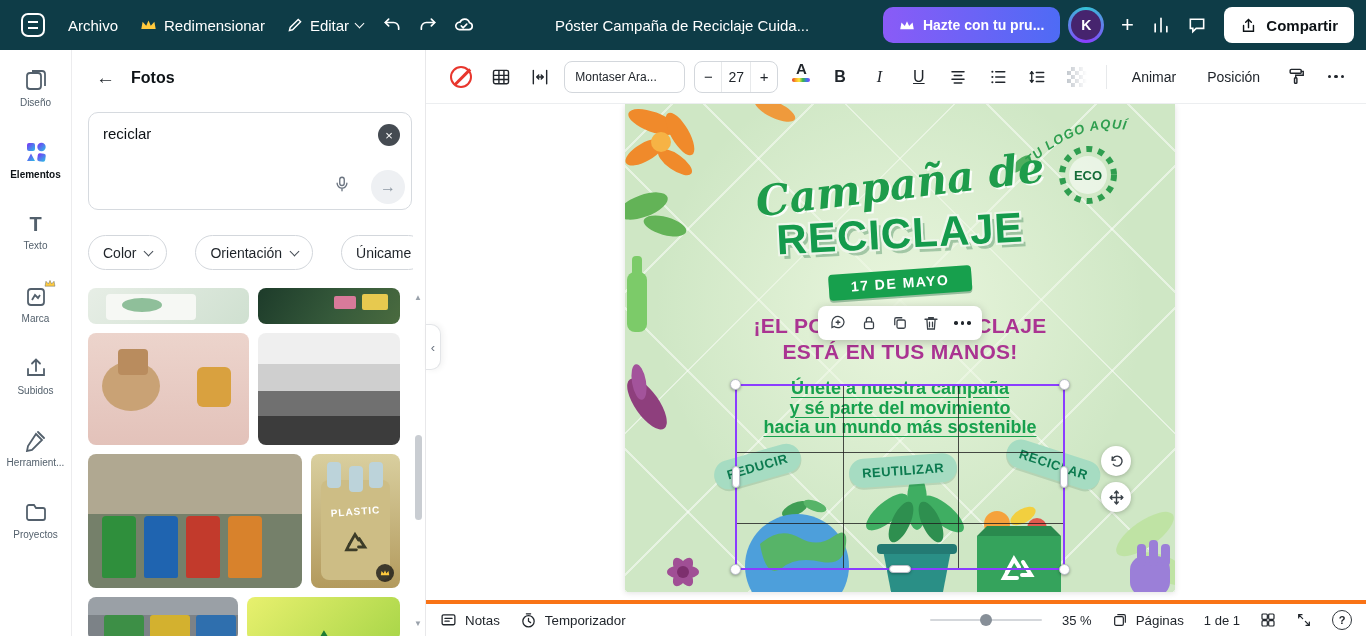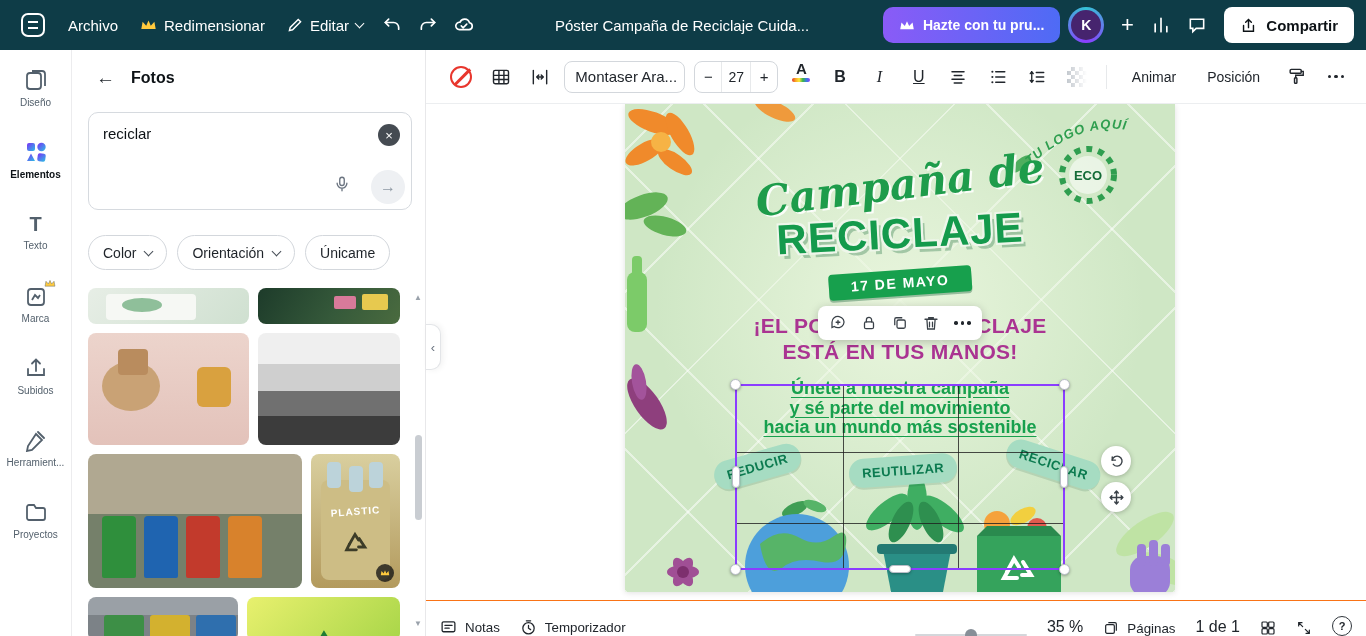--- a/index.html
+++ b/index.html
@@ -30,21 +30,21 @@
   
   .panel{position:absolute;top:50px;left:72px;width:354px;bottom:0;background:#fff;border-right:1px solid #e8e8ea;overflow:hidden;z-index:40}
   .panel-header{position:absolute;top:18px;left:24px;display:flex;align-items:center;gap:16px}
   .back-btn{font-size:19px;color:#23282e;line-height:1}
   .panel-title{font-size:16px;font-weight:700;color:#0d1216}
   .searchbox{position:absolute;top:62px;left:16px;width:324px;height:98px;border:1.5px solid #d6dadf;border-radius:10px}
   .search-input{position:absolute;top:12px;left:14px;width:250px;border:none;outline:none;font-size:15px;color:#0d1216;font-family:inherit;background:transparent}
   .clear-btn{position:absolute;top:11px;right:11px;width:22px;height:22px;border-radius:50%;background:#454b52;color:#fff;font-size:13px;display:grid;place-items:center;line-height:1}
   .mic-btn{position:absolute;bottom:14px;right:58px;width:22px;height:22px;display:grid;place-items:center}
   .send-btn{position:absolute;bottom:5px;right:6px;width:34px;height:34px;border-radius:50%;background:#eef0f3;color:#8e98a3;font-size:16px;display:grid;place-items:center}
-  .chips{position:absolute;top:185px;left:16px;right:12px;height:36px;display:flex;gap:10px;overflow:hidden}
+  .chips{position:absolute;top:185px;left:16px;right:12px;height:36px;display:flex;gap:28px;overflow:hidden}
   .chip{display:flex;align-items:center;gap:9px;height:35px;padding:0 14px;border:1px solid #d3d7dc;border-radius:18px;font-size:14px;color:#1e2329;white-space:nowrap;flex-shrink:0}
   .chip .caret{color:#454c55;margin-top:-2px}
   .photos{position:absolute;top:238px;left:16px;width:312px}
   .prow{display:flex;gap:9px;margin-bottom:9px}
   .ph{border-radius:8px;overflow:hidden;position:relative;flex-shrink:0}
   .ph-hands{background:linear-gradient(135deg,#e7eee6,#cfe0d0)}
   .ph-hands i{position:absolute;left:18px;top:6px;width:90px;height:26px;background:#f6f8f4;border-radius:4px}
   .ph-hands u{position:absolute;left:34px;top:10px;width:40px;height:14px;background:#8fbf9a;border-radius:50%}
   .ph-desk{background:linear-gradient(120deg,#1d3b2a,#35593a 55%,#4a6b3f)}
   .ph-desk i{position:absolute;right:12px;top:6px;width:26px;height:16px;background:#e7c94f;border-radius:2px}
@@ -67,21 +67,21 @@
   .vscroll-thumb{position:absolute;right:3px;top:385px;width:7px;height:85px;background:#c9cdd2;border-radius:4px}
   .vscroll-arrow{position:absolute;right:3px;font-size:8px;color:#9aa2ab;line-height:1}
   .collapse-tab{position:absolute;left:426px;top:324px;width:15px;height:46px;background:#fff;border:1px solid #e3e5e8;border-left:none;border-radius:0 10px 10px 0;box-shadow:2px 0 6px rgba(0,0,0,.06);display:flex;align-items:center;justify-content:center;color:#6b7480;font-size:13px;z-index:45}
 
   
   .canvas{position:absolute;top:50px;left:426px;right:0;bottom:0;background:#fff}
   .ebar{position:absolute;top:0;left:0;right:0;height:54px;background:#fff;border-bottom:1px solid #eceef0;display:flex;align-items:center;padding:0 14px 0 20px;gap:9px;z-index:30}
   .ebtn{width:32px;height:32px;border-radius:6px;display:grid;place-items:center;color:#21262c;font-size:16px}
   .doccolor{width:22px;height:22px;border:2.5px solid #e8362d;border-radius:50%;position:relative;background:#fff}
   .doccolor::after{content:"";position:absolute;left:50%;top:-2px;bottom:-2px;width:2.5px;background:#e8362d;transform:rotate(45deg)}
-  .font-select{width:126px;height:32px;border:1px solid #d3d7dc;border-radius:8px;display:flex;align-items:center;padding:0 10px;font-size:15px;white-space:nowrap;overflow:hidden}
+  .font-select{width:126px;height:32px;border:1px solid #d3d7dc;border-radius:8px;display:flex;align-items:center;padding:0 10px;font-size:12px;white-space:nowrap;overflow:hidden}
   .stepper{width:88px;height:32px;border:1px solid #d3d7dc;border-radius:8px;display:flex;align-items:stretch;overflow:hidden}
   .stepper button{width:26px;font-size:15px;color:#21262c}
   .stepper .val{flex:1;display:grid;place-items:center;font-size:14px;border-left:1px solid #e7e9eb;border-right:1px solid #e7e9eb}
   .acolor{display:flex;flex-direction:column;align-items:center;gap:2px;width:30px}
   .acolor b{font-size:15px;line-height:1}
   .acolor i{width:18px;height:4px;border-radius:2px;background:linear-gradient(90deg,#e5332a,#f7a825,#ffe83b,#3bb54a,#3a7de0,#8b3dff)}
   .fmt-b{font-weight:700}.fmt-i{font-style:italic;font-family:"Liberation Serif",serif}.fmt-u{text-decoration:underline}
   .checker{width:20px;height:20px;border-radius:4px;background:conic-gradient(#c4c9cf 25%,#fff 0 50%,#c4c9cf 0 75%,#fff 0);background-size:8px 8px;position:relative;overflow:hidden}
   .checker::after{content:"";position:absolute;inset:0;background:linear-gradient(90deg,rgba(255,255,255,0),#fff)}
   .vdiv{width:1px;height:24px;background:#e7e9eb;margin:0 5px}
@@ -118,26 +118,26 @@
   .handle{position:absolute;background:#fff;border:1px solid #b9bdc7;box-shadow:0 1px 3px rgba(0,0,0,.3);pointer-events:auto}
   .h-c{width:11px;height:11px;border-radius:50%}
   .h-tl{left:-7px;top:-7px}.h-tr{right:-7px;top:-7px}.h-bl{left:-7px;bottom:-7px}.h-br{right:-7px;bottom:-7px}
   .h-pill-b{left:50%;bottom:-5px;transform:translateX(-50%);width:22px;height:8px;border-radius:4px}
   .h-pill-l{left:-5px;top:50%;transform:translateY(-50%);width:8px;height:22px;border-radius:4px}
   .h-pill-r{right:-5px;top:50%;transform:translateY(-50%);width:8px;height:22px;border-radius:4px}
   .float-btn{position:absolute;width:30px;height:30px;border-radius:50%;background:#fff;box-shadow:0 1px 5px rgba(0,0,0,.25);display:grid;place-items:center;color:#3a4148;z-index:26}
   .fb-rotate{left:675px;top:396px}.fb-move{left:675px;top:432px}
 
   
-  .bbar{position:absolute;left:0;right:0;bottom:0;height:36px;background:#fff;border-top:1px solid #f97316;display:flex;align-items:flex-end;padding:0 14px;gap:20px;font-size:14px;color:#21262c;z-index:30}
+  .bbar{position:absolute;left:0;right:0;bottom:0;height:36px;background:#fff;border-top:4px solid #f97316;display:flex;align-items:center;padding:0 14px;gap:20px;font-size:14px;color:#21262c;z-index:30}
   .bbar .grp{display:flex;align-items:center;gap:8px;white-space:nowrap}
   .spacer{flex:1}
   .zoom-track{position:relative;width:112px;height:2px;background:#d4d7db;border-radius:1px}
   .zoom-thumb{position:absolute;left:50%;top:50%;transform:translate(-50%,-50%);width:12px;height:12px;border-radius:50%;background:#878f98}
-  .small{font-size:16px}
+  .small{font-size:13px}
   .help-btn{width:20px;height:20px;border:1.5px solid #30363c;border-radius:50%;display:grid;place-items:center;font-size:11px;font-weight:700}
 </style>
 </head>
 <body>
 
 <header class="topbar">
   <button class="tb-logo">
     <svg width="28" height="28" viewBox="0 0 28 28" fill="none" stroke="#fff" stroke-width="2">
         <rect x="3" y="3" width="22" height="22" rx="6"></rect>
         <path d="M9 11h10M9 17h10"></path>

